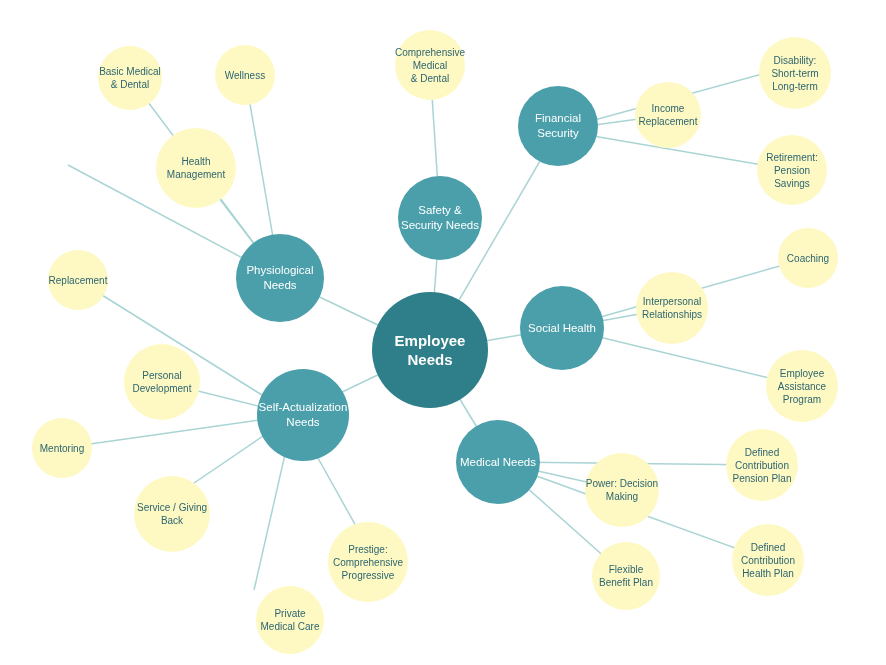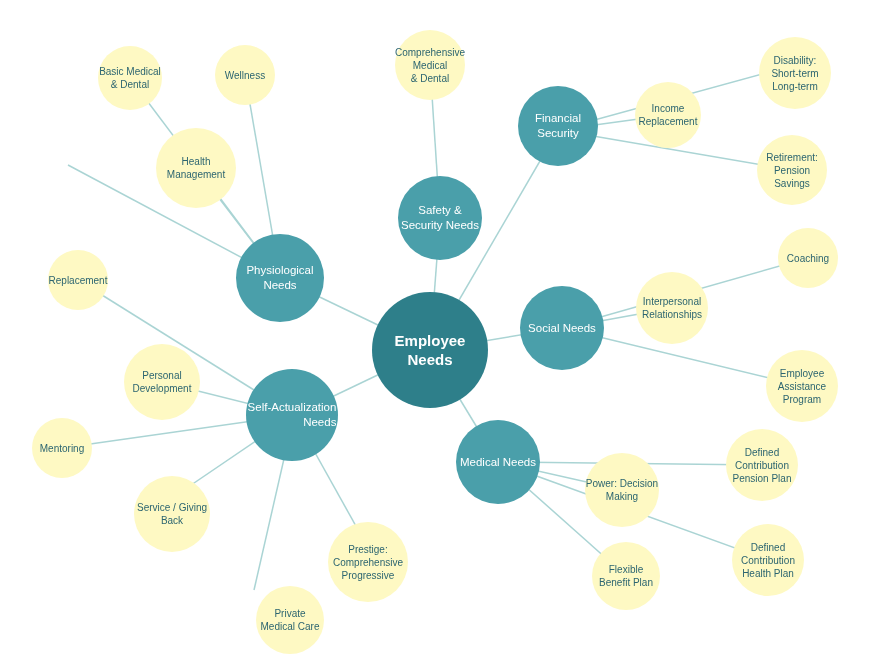--- a/index.html
+++ b/index.html
@@ -87,23 +87,23 @@
       <line x1="294" y1="415" x2="254" y2="590"></line>
       <line x1="294" y1="415" x2="172" y2="498"></line>
       <line x1="294" y1="415" x2="62" y2="448"></line>
       <line x1="294" y1="415" x2="162" y2="382"></line>
       <line x1="294" y1="415" x2="78" y2="280"></line>
     </svg>
 <div class="node center" style="left: 430px; top: 350px; width: 116px; height: 116px;">Employee<br>Needs</div>
     <div class="node mid" style="left: 280px; top: 278px; width: 88px; height: 88px;">Physiological<br>Needs</div>
     <div class="node mid" style="left: 440px; top: 218px; width: 84px; height: 84px;">Safety &amp;<br>Security Needs</div>
     <div class="node mid" style="left: 558px; top: 126px; width: 80px; height: 80px;">Financial<br>Security</div>
-    <div class="node mid" style="left: 562px; top: 328px; width: 84px; height: 84px;">Social Needs</div>
+    <div class="node mid" style="left: 562px; top: 328px; width: 84px; height: 84px;">Social Health</div>
     <div class="node mid" style="left: 498px; top: 462px; width: 84px; height: 84px;">Medical Needs</div>
-    <div class="node mid" style="left: 292px; top: 415px; width: 92px; height: 92px; text-align: right;">Self-Actualization<br>Needs</div>
+    <div class="node mid" style="left: 303px; top: 415px; width: 92px; height: 92px;">Self-Actualization<br>Needs</div>
     <div class="node sub" style="left: 196px; top: 168px; width: 80px; height: 80px;">Health<br>Management</div>
     <div class="node sub" style="left: 245px; top: 75px; width: 60px; height: 60px;">Wellness</div>
     <div class="node sub" style="left: 130px; top: 78px; width: 64px; height: 64px;">Basic Medical<br>&amp; Dental</div>
     <div class="node sub" style="left: 430px; top: 65px; width: 70px; height: 70px;">Comprehensive<br>Medical<br>&amp; Dental</div>
     <div class="node sub" style="left: 668px; top: 115px; width: 66px; height: 66px;">Income<br>Replacement</div>
     <div class="node sub" style="left: 795px; top: 73px; width: 72px; height: 72px;">Disability:<br>Short-term<br>Long-term</div>
     <div class="node sub" style="left: 792px; top: 170px; width: 70px; height: 70px;">Retirement:<br>Pension<br>Savings</div>
     <div class="node sub" style="left: 808px; top: 258px; width: 60px; height: 60px;">Coaching</div>
     <div class="node sub" style="left: 672px; top: 308px; width: 72px; height: 72px;">Interpersonal<br>Relationships</div>
     <div class="node sub" style="left: 802px; top: 386px; width: 72px; height: 72px;">Employee<br>Assistance<br>Program</div>

